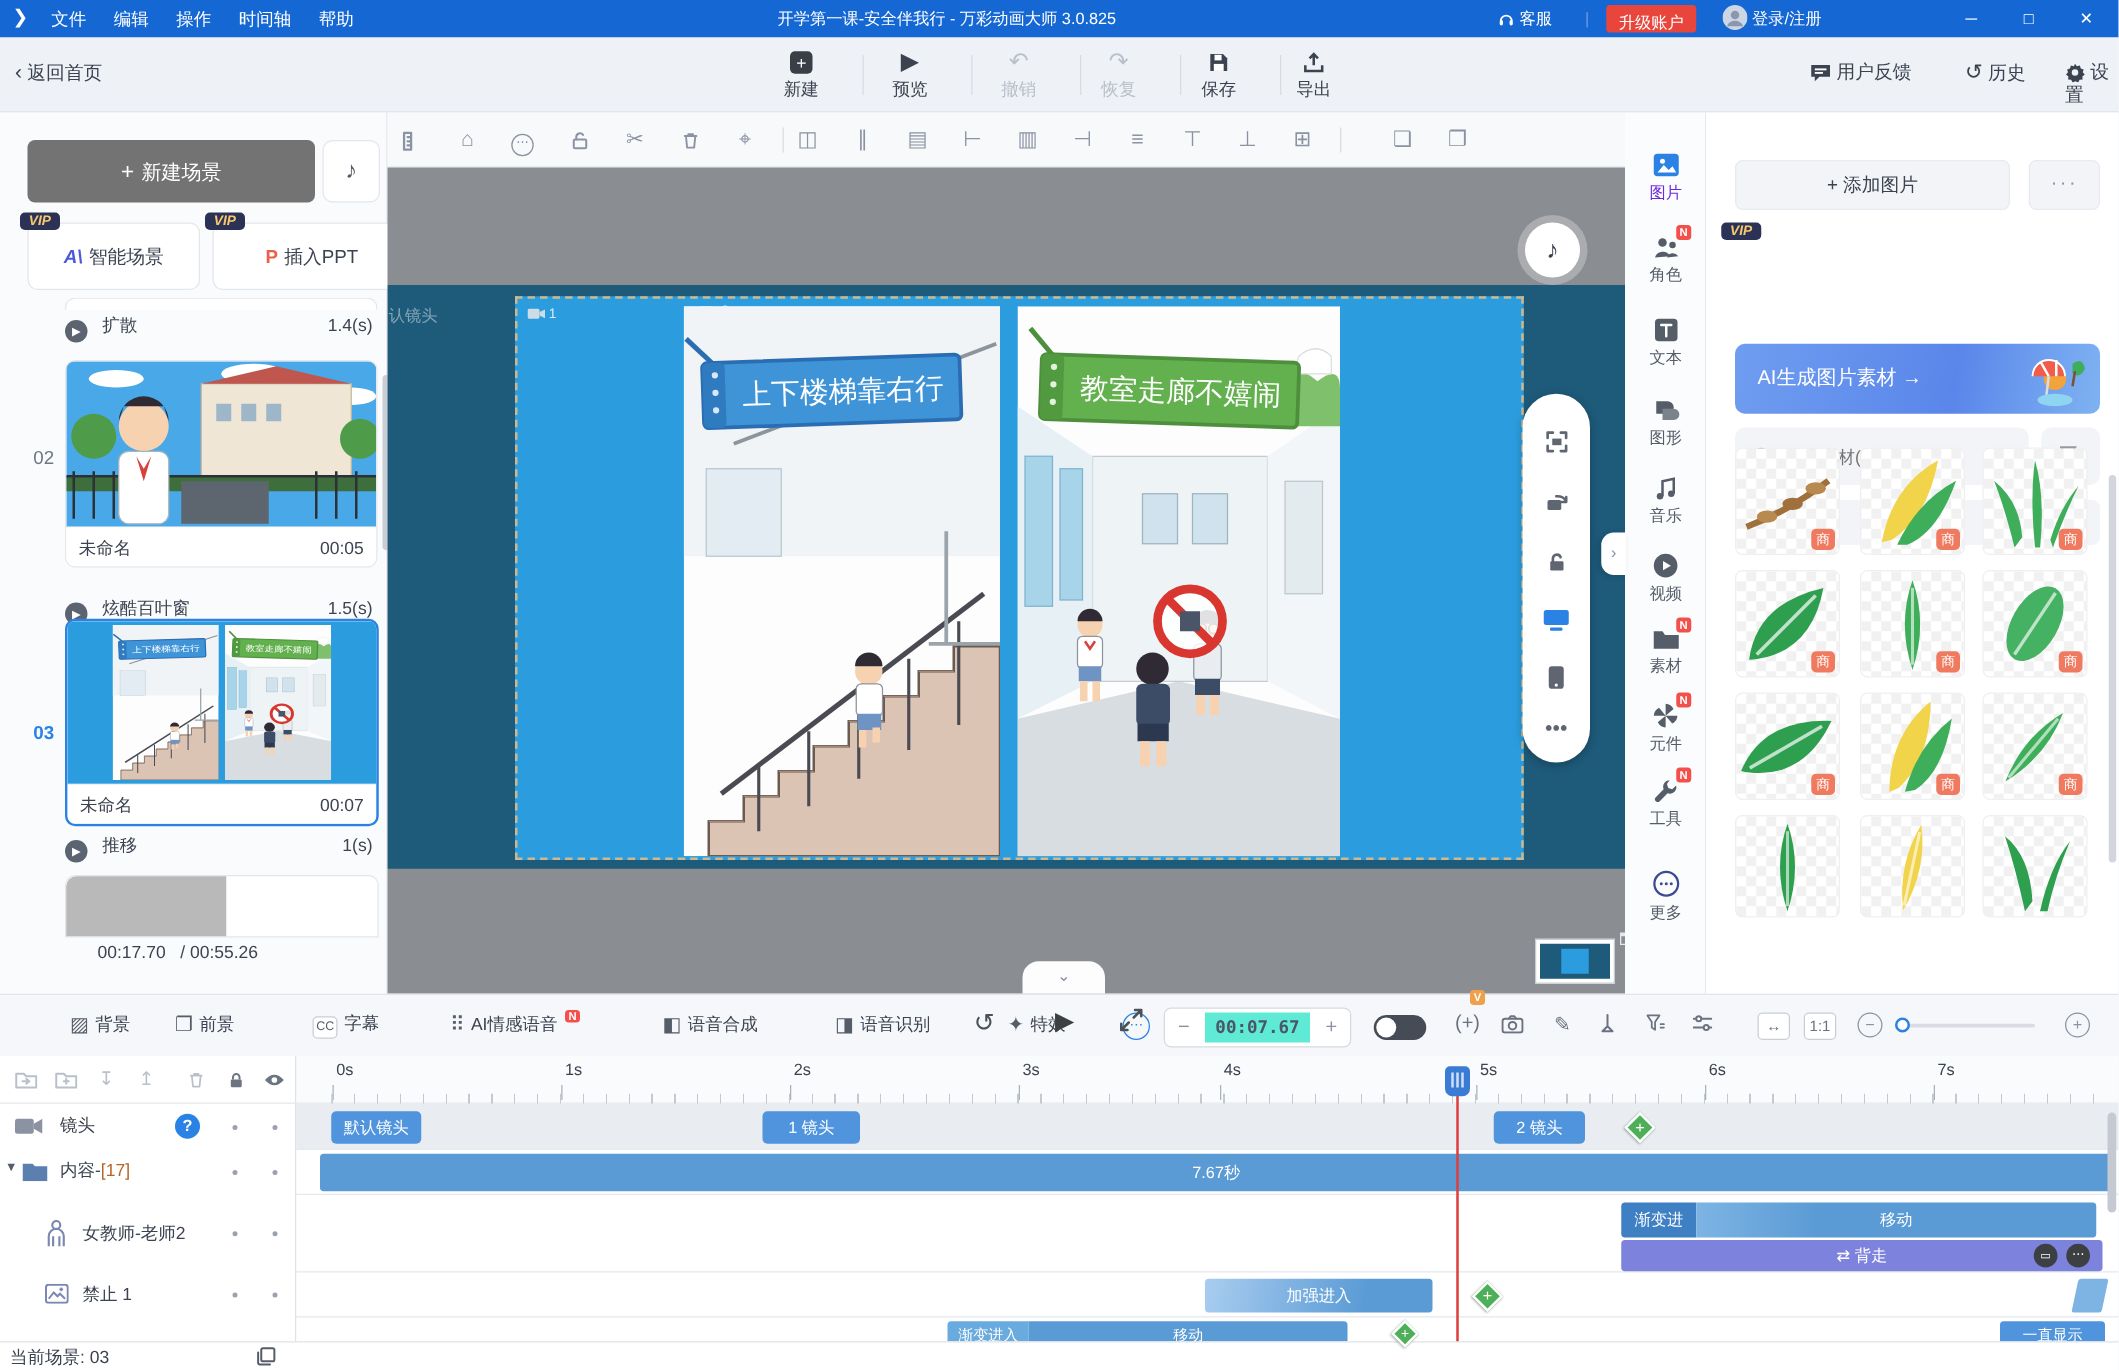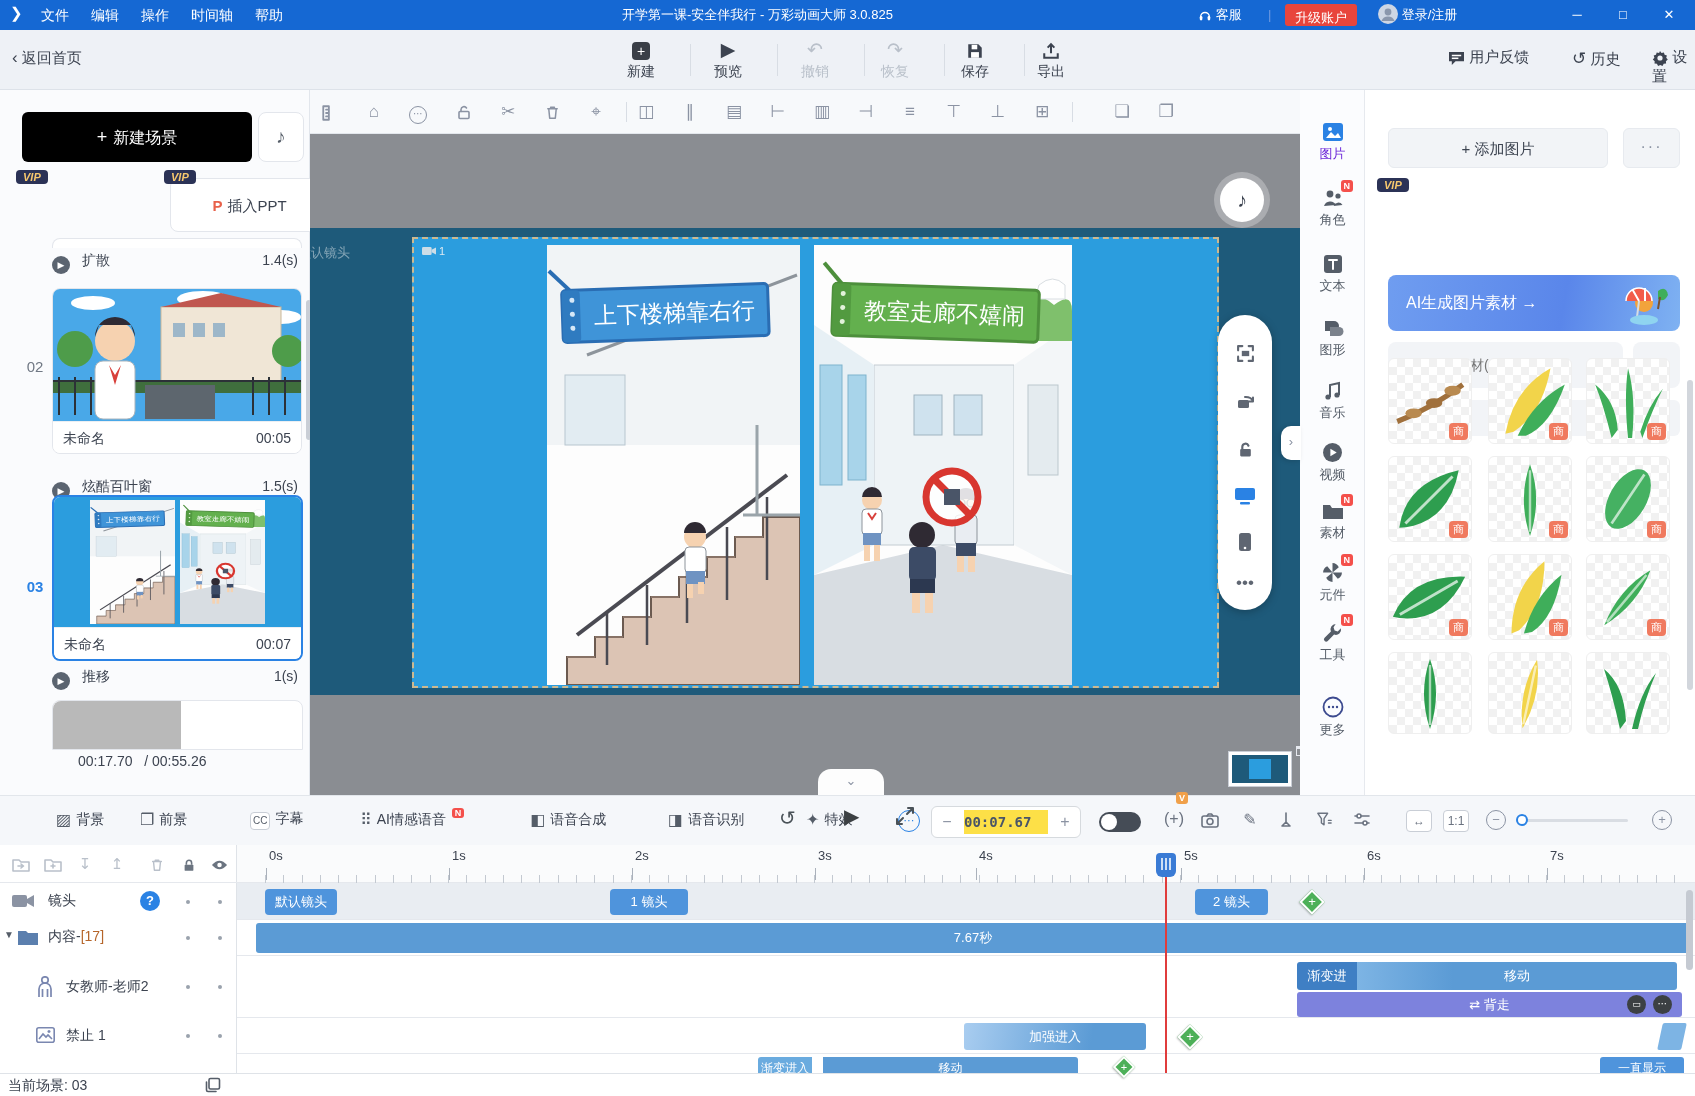--- a/index.html
+++ b/index.html
@@ -15,21 +15,21 @@
   .winbtn{position:absolute;top:0;width:34px;height:30px;text-align:center;line-height:30px;font-size:13px;color:#fff}
   
   #toolbar{position:absolute;left:0;top:30px;width:1695px;height:60px;background:#eef1f6;border-bottom:1px solid #dde2e9}
   .tool-btn{position:absolute;top:7px;width:66px;text-align:center;color:#3c4350;font-size:14px}
   .tool-btn .tico{display:block;height:26px;line-height:26px;font-size:19px;color:#3c4350}
   .tool-btn.disabled,.tool-btn.disabled .tico{color:#b9c0ca}
   .vsep{position:absolute;top:14px;width:1px;height:32px;background:#d8dde4}
   .tb-link{position:absolute;top:18px;color:#3c4350;font-size:15px}
   
   #leftpanel{position:absolute;left:0;top:90px;width:310px;height:705px;background:#fafbfd;border-right:1px solid #e2e6ec}
-  .btn-blue{background:#000000;color:#fff;border-radius:6px;text-align:center}
+  .btn-blue{background:#737373;color:#fff;border-radius:6px;text-align:center}
   .card{background:#fff;border:1px solid #e3e6ec;border-radius:8px}
   .vip{position:absolute;background:#2b3256;color:#f7c86e;font-style:italic;font-weight:bold;font-size:11px;border-radius:4px;padding:1px 7px;z-index:3}
   .trans-row{position:absolute;left:52px;width:250px;height:24px;font-size:14px;color:#3c4350}
   .trans-play{display:inline-block;width:18px;height:18px;border-radius:50%;background:#5b6470;color:#fff;font-size:9px;text-align:center;line-height:18px;vertical-align:-3px;margin-right:8px}
   .trans-dur{position:absolute;right:4px;top:0;color:#3c4350}
   .scene-num{position:absolute;left:22px;width:26px;text-align:center;font-size:15px;color:#707884}
   .scene-label{position:absolute;left:0;right:0;bottom:0;height:32px;background:#fff;border-radius:0 0 6px 6px;border-top:1px solid #eceff3;font-size:14px;color:#3c4350;line-height:32px;padding:0 10px}
   .scene-label .dur{float:right}
   
   #canvas-toolbar{position:absolute;left:310px;top:90px;width:990px;height:44px;background:#f7f9fb;border-bottom:1px solid #e3e7ec}
@@ -66,21 +66,21 @@
     conic-gradient(#f1f1f1 0 25%,#fff 0 50%,#f1f1f1 0 75%,#fff 0) 0 0/16px 16px}
   .shang{position:absolute;right:3px;bottom:3px;background:#f07a5f;color:#fff;font-size:11px;border-radius:4px;padding:1px 4px}
   .pg-btn{position:absolute;top:738px;width:32px;height:28px;border:1px solid #dfe3e9;border-radius:4px;background:#fff;color:#8b93a3;text-align:center;line-height:26px;font-size:13px}
   .pg-input{position:absolute;top:738px;width:40px;height:28px;border:1px solid #dfe3e9;border-radius:4px;text-align:center;font-size:13px;color:#3c4350}
   
   #bottombar{position:absolute;left:0;top:795px;width:1695px;height:50px;background:#f5f7fa;border-top:1px solid #e2e6eb}
   .bb-item{position:absolute;top:14px;height:22px;font-size:14px;color:#3c4350;white-space:nowrap}
   .bb-item .bico{font-size:16px;color:#555d68;margin-right:5px;vertical-align:-1px}
   .roundbtn{position:absolute;border-radius:50%;text-align:center}
   .timebox{position:absolute;left:931px;top:10px;width:150px;height:32px;background:#fff;border:1px solid #d6dade;border-radius:6px}
-  .timebox input{position:absolute;left:32px;top:3px;width:84px;height:24px;border:0;font-family:"DejaVu Sans Mono",monospace;font-size:14px;font-weight:bold;color:#4a5568;outline:none;background:#fde047}
+  .timebox input{position:absolute;left:32px;top:3px;width:84px;height:24px;border:0;text-align:center;font-family:"DejaVu Sans Mono",monospace;font-size:14px;font-weight:bold;color:#4a5568;outline:none;background:#5eead4}
   .stepper{position:absolute;top:0;width:30px;height:30px;text-align:center;line-height:30px;color:#8b93a3;font-size:16px}
   .toggle{position:absolute;left:1099px;top:16px;width:42px;height:20px;border-radius:10px;background:#454c56}
   .toggle i{position:absolute;left:2px;top:2px;width:16px;height:16px;border-radius:50%;background:#fff}
   .mini-ic{position:absolute;top:14px;color:#6b7380;font-size:16px;text-align:center;width:24px}
   .boxed{border:1px solid #c9ced6;border-radius:4px;background:#fff;height:22px;line-height:20px;font-size:12px}
   
   #timeline{position:absolute;left:0;top:845px;width:1695px;height:228px;background:#fff}
   #tl-left{position:absolute;left:0;top:0;width:237px;height:228px;border-right:1px solid #dfe3e8;background:#fff}
   .tl-toolrow{position:absolute;left:0;top:0;width:237px;height:38px;border-bottom:1px solid #e5e8ed}
   .tlico{position:absolute;top:8px;width:22px;height:22px;text-align:center;line-height:22px;color:#b9c0ca;font-size:15px}
@@ -319,20 +319,23 @@
   </div>
 
   <div id="leftpanel">
     <div class="btn-blue abs" style="left:22px;top:22px;width:230px;height:50px;font-size:16px;line-height:50px">
       <span style="font-size:18px;margin-right:6px">+</span><span>新建场景</span>
     </div>
     <div class="card abs" style="left:258px;top:22px;width:46px;height:50px;text-align:center;line-height:48px;font-size:19px;color:#555d68">
       <span>♪</span>
     </div>
     <span class="vip" style="left:16px;top:80px">VIP</span>
+    <div class="card abs" style="left:22px;top:88px;width:138px;height:54px;text-align:center;line-height:54px;font-size:15px;color:#3c4350">
+      <span style="font-weight:bold;font-style:italic;color:#4b5bd8;margin-right:5px">A\</span><span>智能场景</span>
+    </div>
     <span class="vip" style="left:164px;top:80px">VIP</span>
     <div class="card abs" style="left:170px;top:88px;width:159px;height:54px;text-align:center;line-height:54px;font-size:15px;color:#3c4350">
       <span style="font-weight:bold;color:#e8614a;margin-right:5px">P</span><span>插入PPT</span>
     </div>
     <div class="abs" style="left:52px;top:148px;width:250px;height:10px;background:#fff;border:1px solid #e3e6ec;border-bottom:none;border-radius:8px 8px 0 0"></div>
 
     <div class="trans-row" style="top:162px">
       <span class="trans-play">▶</span>
       <span>扩散</span>
       <span class="trans-dur">1.4(s)</span>
@@ -884,21 +887,21 @@
       <span class="roundbtn" style="right:36px;top:3px;width:19px;height:19px;background:#3c4043;color:#fff;font-size:9px;line-height:19px">▭</span>
       <span class="roundbtn" style="right:10px;top:3px;width:19px;height:19px;background:#3c4043;color:#fff;font-size:10px;line-height:17px">⋯</span>
     </div>
 
     <div class="bar" style="left:964px;top:178px;width:182px;height:27px;line-height:27px;background:linear-gradient(100deg,#a9cdf0,#5b9bd5 70%);border-radius:3px">加强进入</div>
     <div class="diamond" style="left:1181px;top:183px">
         <span>+</span>
       </div>
     <div class="bar" style="left:1660px;top:178px;width:24px;height:27px;background:#7db4e4;transform:skewX(-12deg);border-radius:2px"></div>
 
-    <div class="bar" style="left:758px;top:212px;width:54px;height:24px;line-height:22px;background:#6aabdf;border-radius:3px 0 0 3px;font-size:12px">渐变进入</div>
+    <div class="bar" style="left:758px;top:212px;width:65px;height:24px;line-height:22px;background:#6aabdf;border-radius:3px 0 0 3px;font-size:12px">渐变进入</div>
     <div class="bar" style="left:823px;top:212px;width:255px;height:24px;line-height:22px;background:#5b9bd5;border-radius:0 3px 3px 0;font-size:12px">移动</div>
     <div class="diamond" style="left:1116px;top:214px;width:16px;height:16px">
         <span style="width:12px;height:12px;line-height:12px;font-size:11px">+</span>
       </div>
     <div class="bar" style="left:1600px;top:212px;width:84px;height:24px;line-height:22px;background:#4f94dc;border-radius:3px;font-size:12px">一直显示</div>
 
     <div id="playhead-grip">
         <i style="left:5px"></i>
         <i style="left:9px"></i>
         <i style="left:13px"></i>

